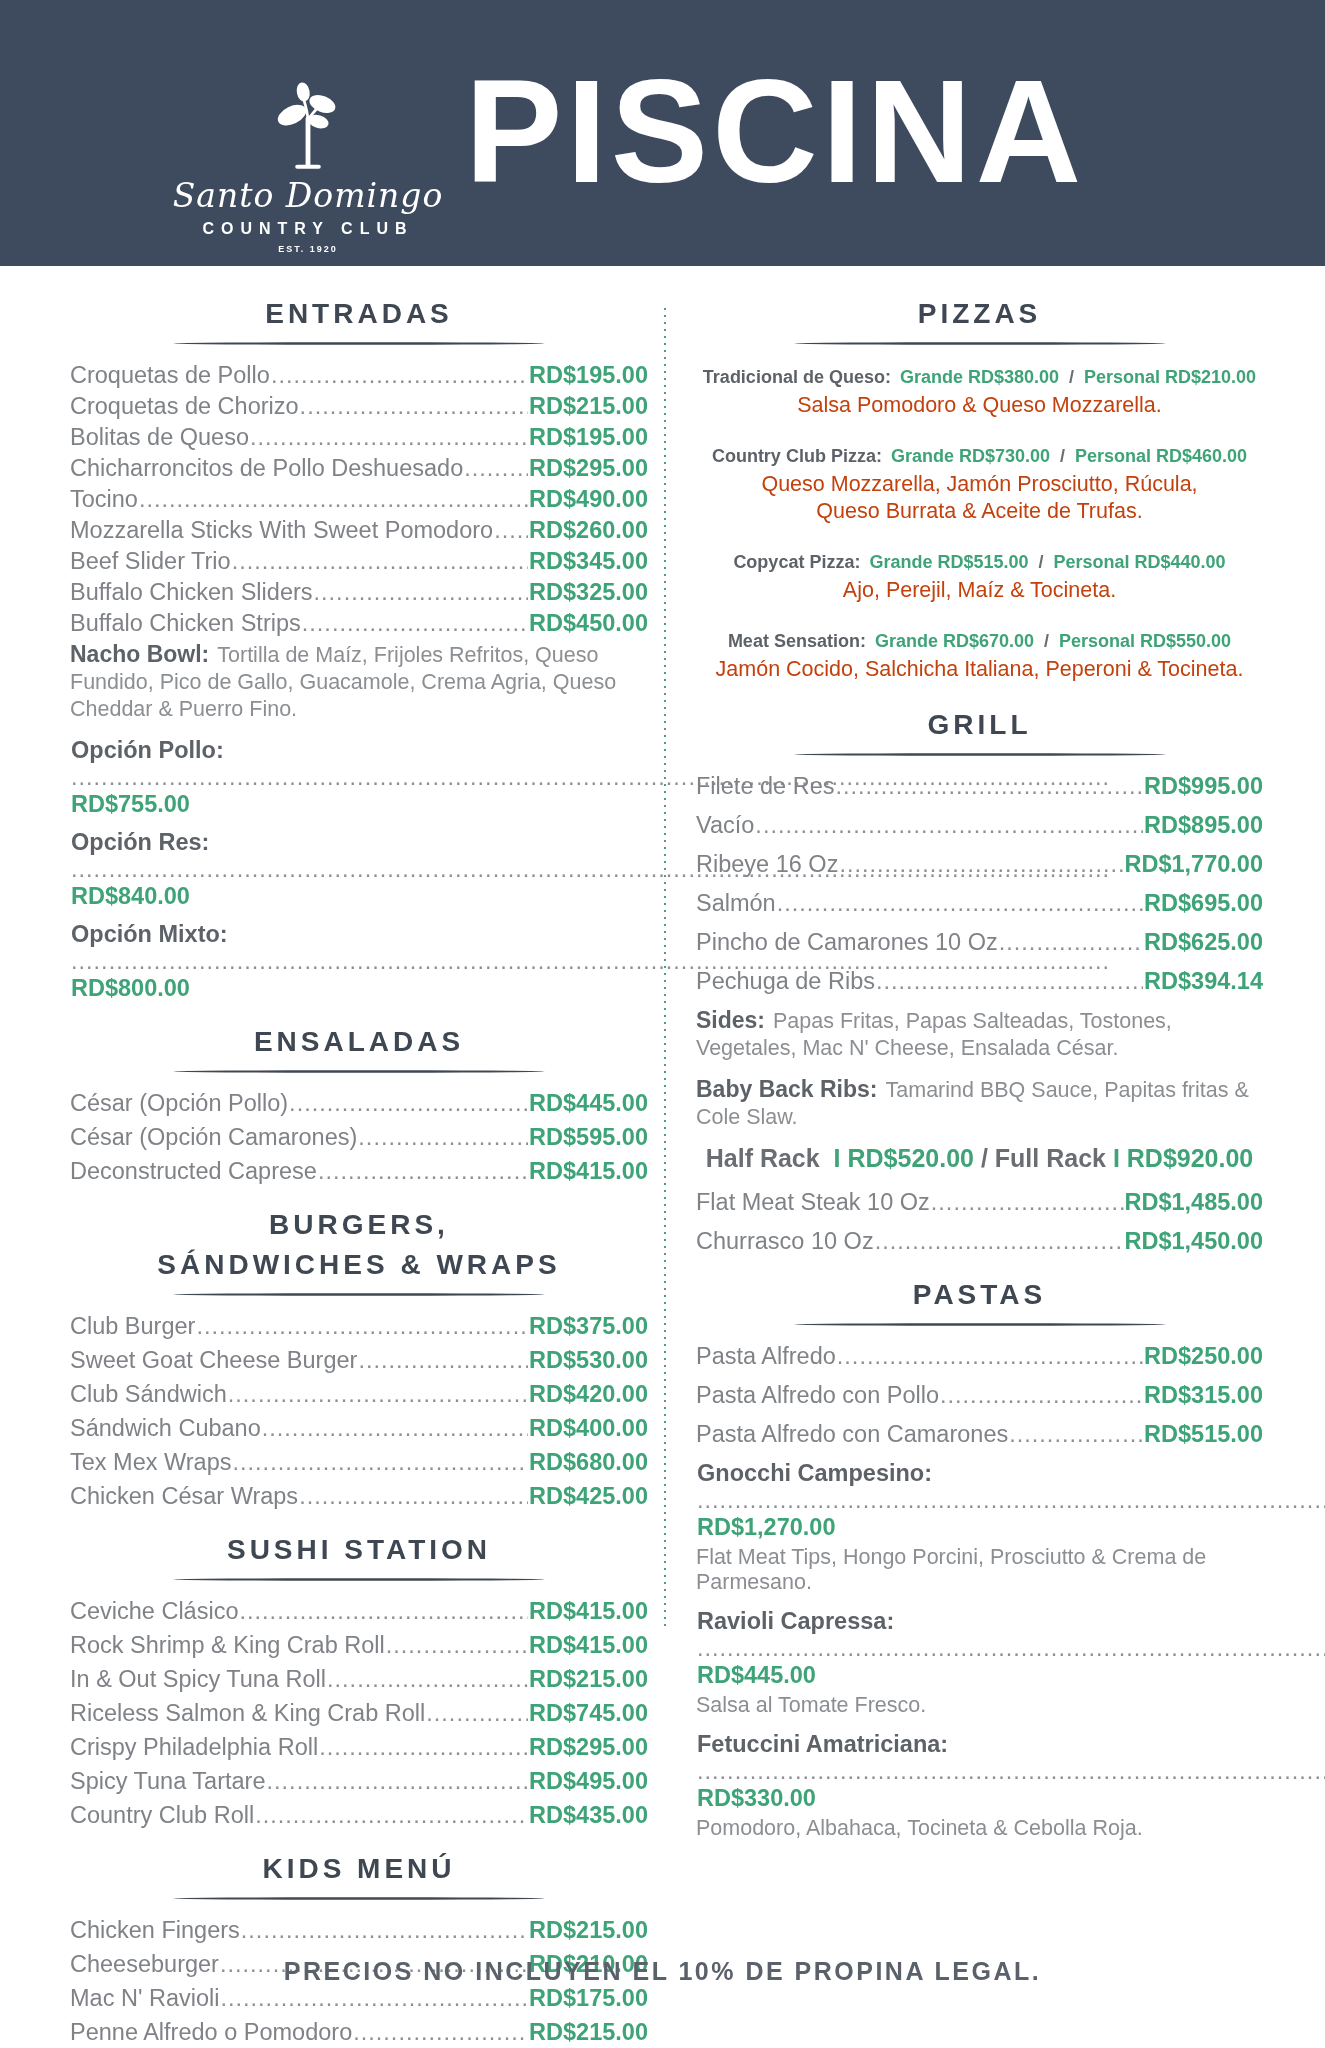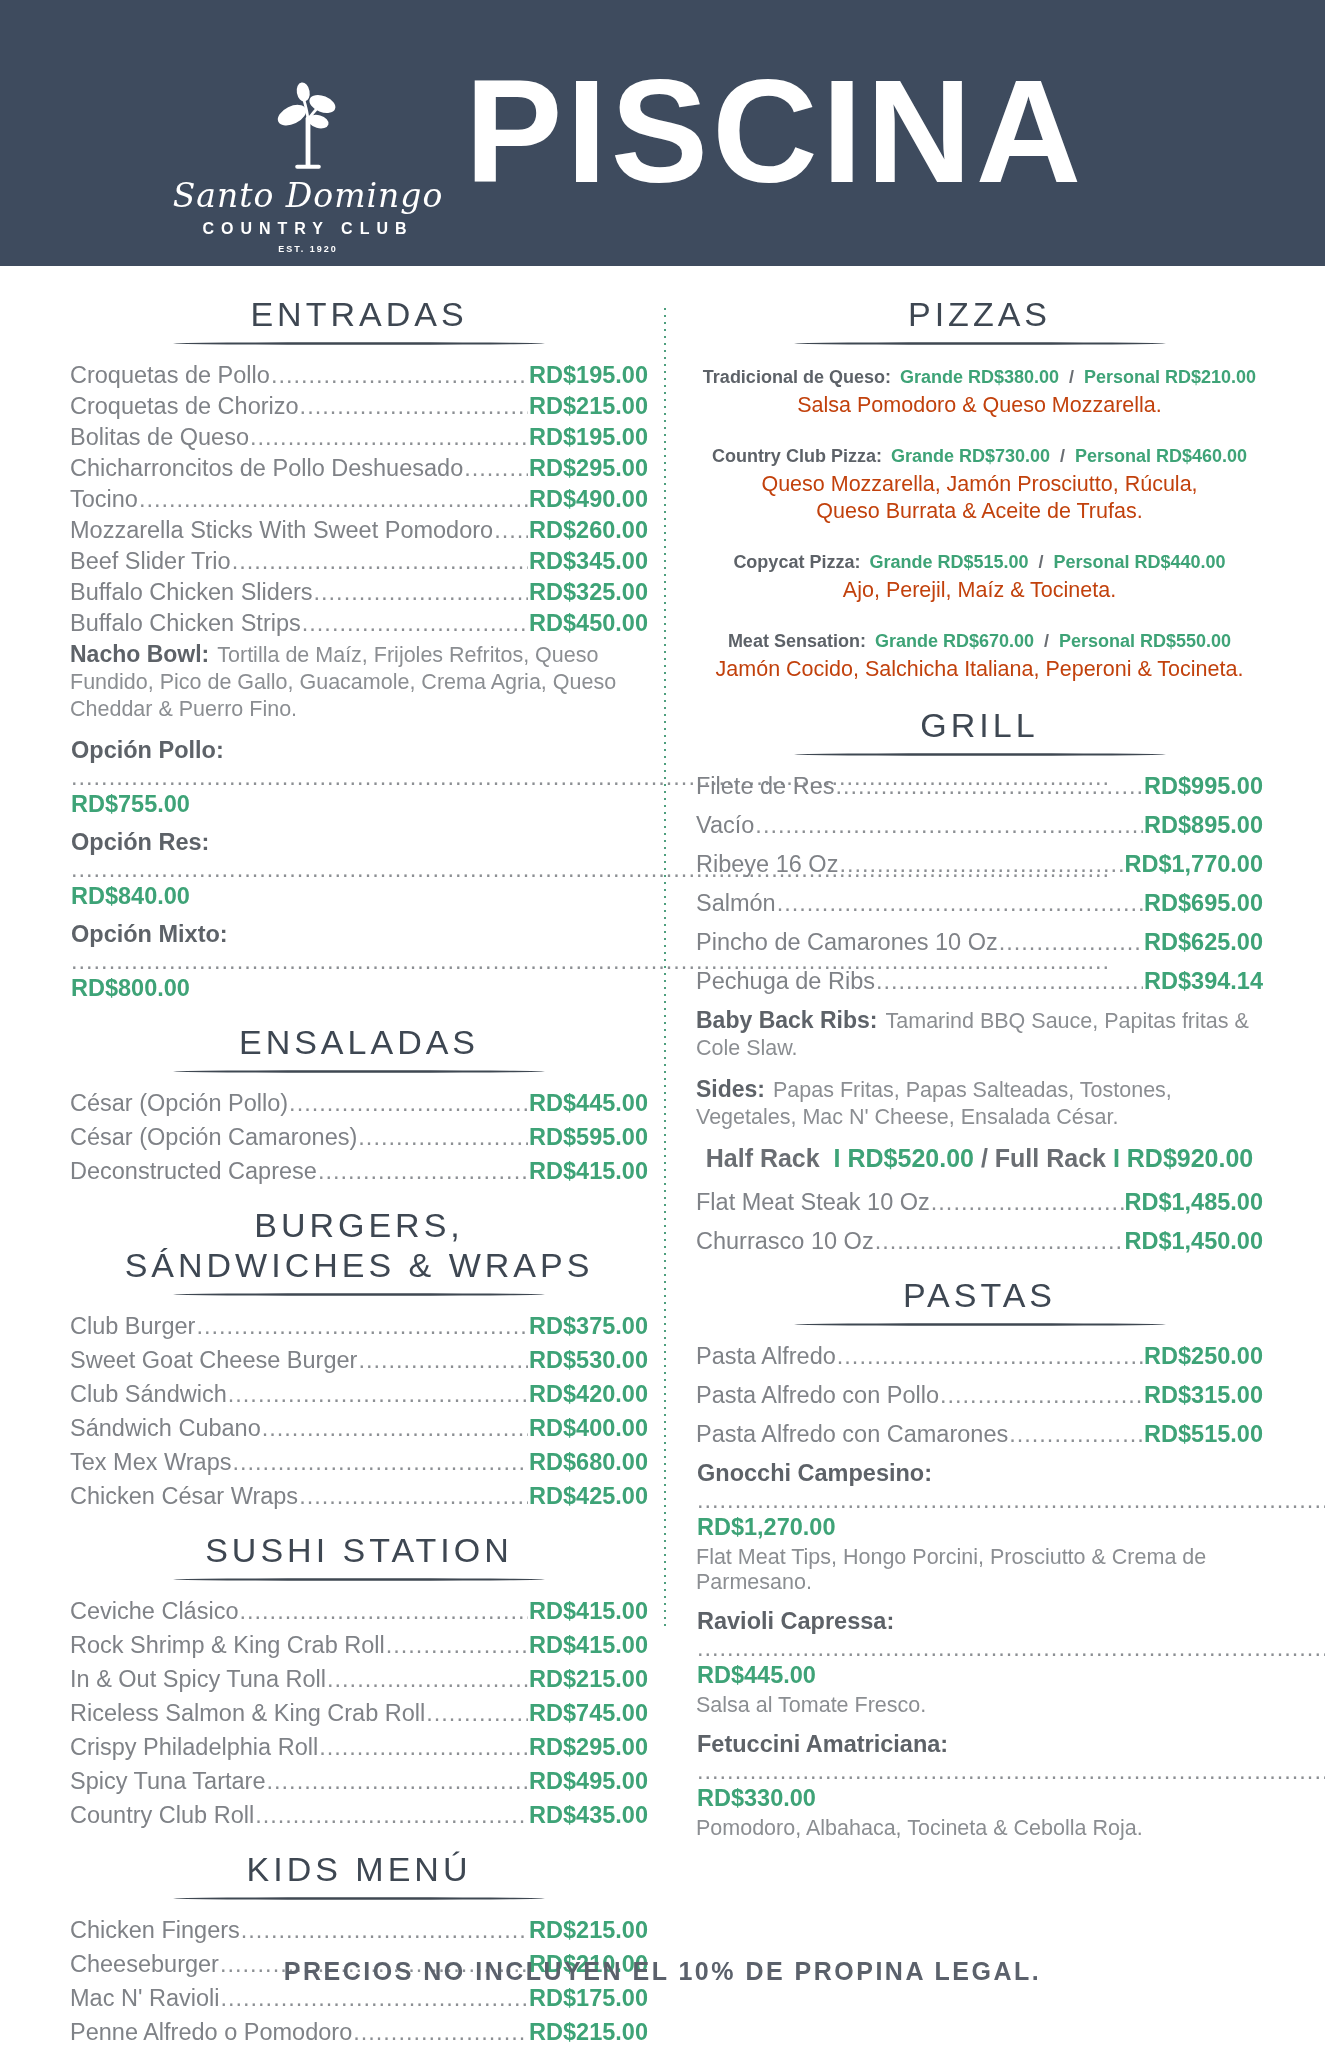--- a/index.html
+++ b/index.html
@@ -18,21 +18,21 @@
   
   .menu-columns{display:flex;padding:28px 62px 0 70px;box-sizing:border-box;}
   .col{box-sizing:border-box;}
   .col-left{width:578px;}
   .col-right{flex:1;min-width:0;}
   .divider{width:2px;height:1320px;margin:14px 30px 0 16px;flex:0 0 2px;
            background:repeating-linear-gradient(to bottom,#4e9f7e 0 2px,transparent 2px 7px);}
   
   .sec{margin-bottom:20px;}
   .sec-head{margin-bottom:16px;}
-  .sec-title{text-align:center;color:#3e4752;font-size:34px;font-weight:normal;letter-spacing:4px;line-height:40px;}
+  .sec-title{text-align:center;color:#3e4752;font-size:28px;font-weight:bold;letter-spacing:4px;line-height:40px;}
   .rule{height:5px;width:372px;margin:7px auto 0;background:#3f4852;border-radius:50%;transform:scaleY(.5);}
   
   .row{display:flex;align-items:baseline;font-size:23.5px;line-height:27px;margin-bottom:7px;}
   .tight .row{margin-bottom:4px;}
   .loose .row{margin-bottom:12px;}
   .iname{color:#7f8287;white-space:nowrap;}
   .row.bold-name .iname{color:#5d6268;font-weight:bold;}
   .row.bold-name{margin-bottom:11px;flex-direction:column;}
   .dots{flex:1;overflow:hidden;white-space:nowrap;color:#8c8f93;letter-spacing:1px;margin:0 1px;}
   .dots::after{content:"..........................................................................................................................................";}
@@ -342,22 +342,22 @@
             <div class="row">
               <span class="iname">Pincho de Camarones 10 Oz</span>
               <span class="dots"></span>
               <span class="price">RD$625.00</span>
             </div>
             <div class="row">
               <span class="iname">Pechuga de Ribs</span>
               <span class="dots"></span>
               <span class="price">RD$394.14</span>
             </div>
+            <div class="note"><span class="nlabel">Sides:</span><span class="ntext">Papas Fritas, Papas Salteadas, Tostones, Vegetales, Mac N' Cheese, Ensalada César.</span></div>
             <div class="note"><span class="nlabel">Baby Back Ribs:</span><span class="ntext">Tamarind BBQ Sauce, Papitas fritas &amp; Cole Slaw.</span></div>
-            <div class="note"><span class="nlabel">Sides:</span><span class="ntext">Papas Fritas, Papas Salteadas, Tostones, Vegetales, Mac N' Cheese, Ensalada César.</span></div>
             <div class="center-line"><span class="seg dark">Half Rack  </span><span class="seg green">I RD$520.00</span><span class="seg dark"> / </span><span class="seg dark">Full Rack </span><span class="seg green">I RD$920.00</span></div>
             <div class="row">
               <span class="iname">Flat Meat Steak 10 Oz</span>
               <span class="dots"></span>
               <span class="price">RD$1,485.00</span>
             </div>
             <div class="row">
               <span class="iname">Churrasco 10 Oz</span>
               <span class="dots"></span>
               <span class="price">RD$1,450.00</span>

